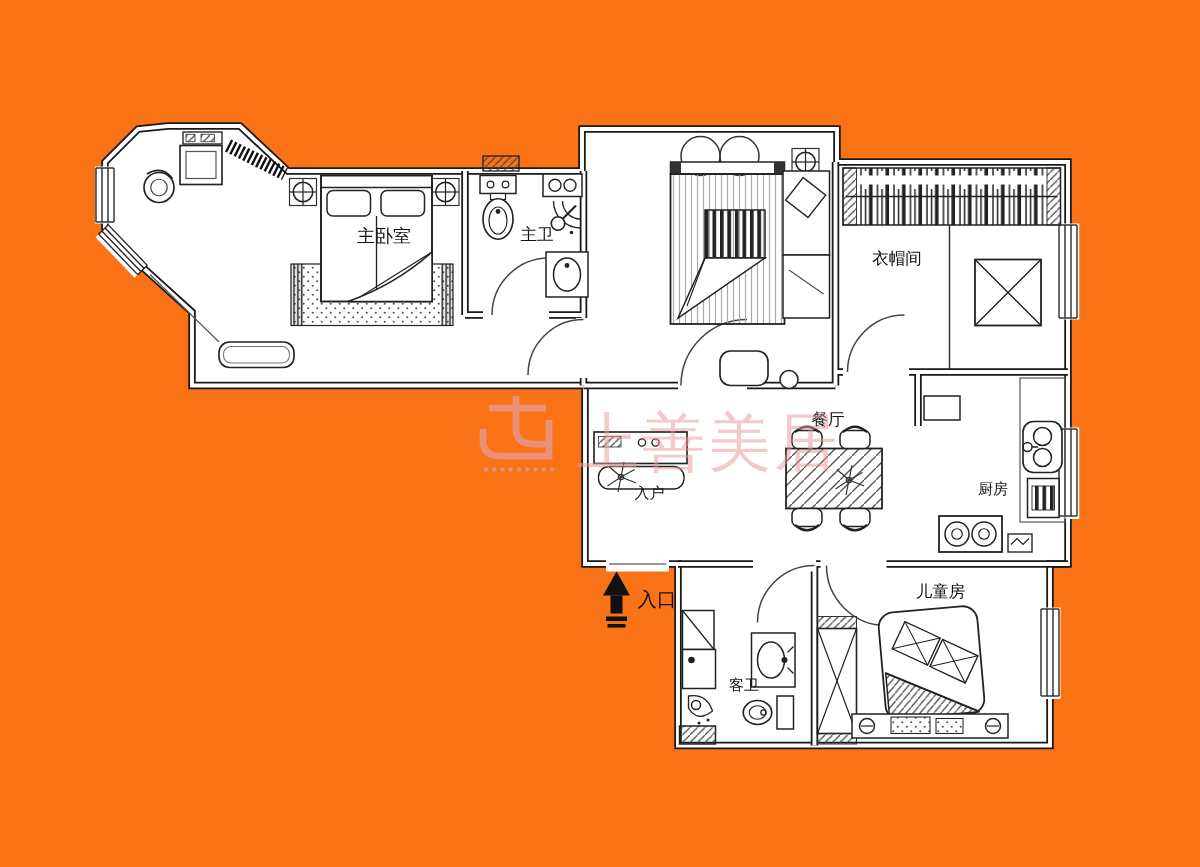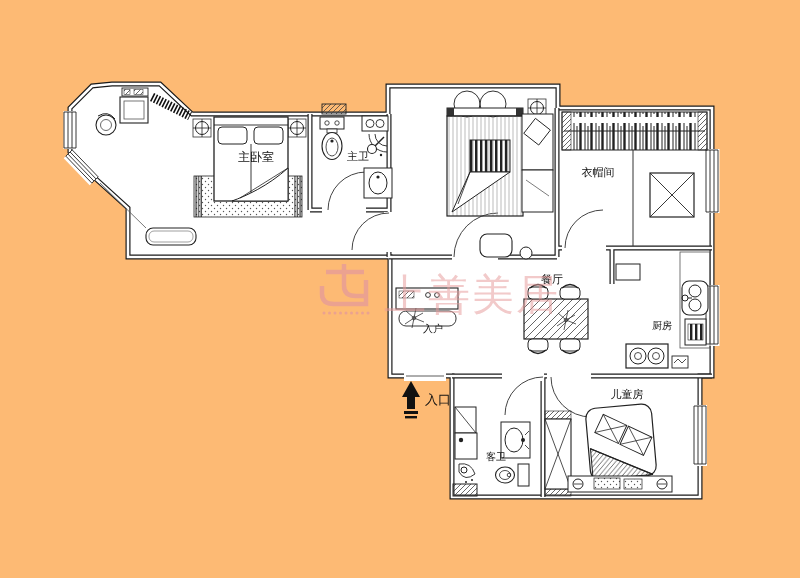--- a/index.html
+++ b/index.html
@@ -1,16 +1,16 @@
 <!DOCTYPE html>
 <html><head>
 <meta charset="utf-8">
 <style>
   html,body{margin:0;padding:0;background:#ffffff;}
-  .stage{position:relative;width:800px;height:578px;background:#fdba74;overflow:hidden;
+  .stage{position:relative;width:800px;height:578px;background:#f97316;overflow:hidden;
          font-family:"DejaVu Sans","Liberation Sans",sans-serif;}
   svg{display:block;}
   text.room{fill:#111;font-size:11px;text-anchor:middle;font-family:"DejaVu Sans","Liberation Sans",sans-serif;}
   text.big{font-size:12px;}
   text.small{font-size:10px;}
   text.entry{font-size:13px;}
   text.wm{font-size:42px;text-anchor:start;letter-spacing:2px;opacity:.7;}
 </style>
 </head>
 <body>

